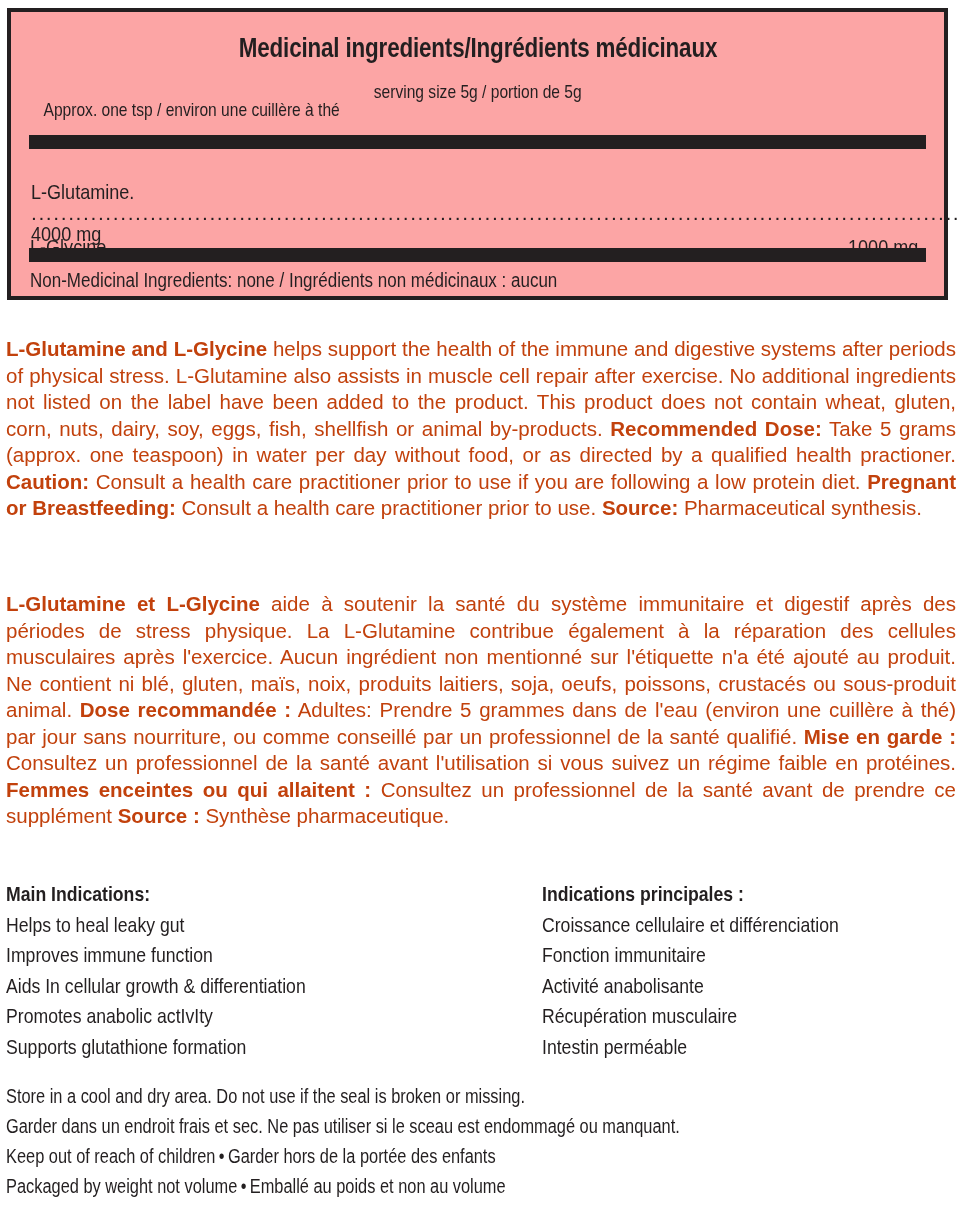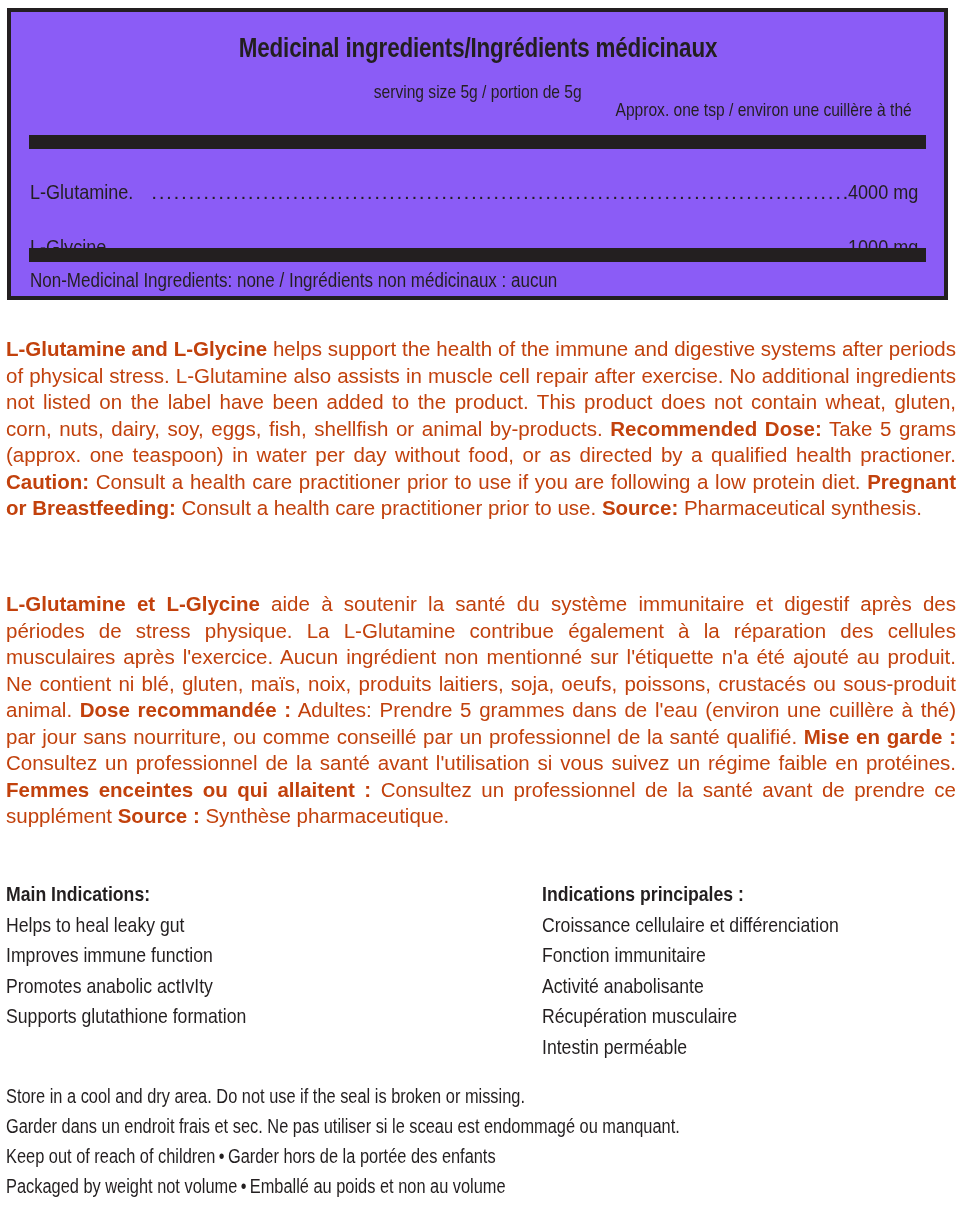--- a/index.html
+++ b/index.html
@@ -32,21 +32,21 @@
 
   
   .panel {
     position: absolute;
     left: 7px;
     top: 8px;
     width: 941px;
     height: 292px;
     border: 4px solid #231f20;
     box-sizing: border-box;
-    background: #8b5cf6;
+    background: #fca5a5;
   }
   .panel-inner {
     position: relative;
     width: 100%;
     height: 100%;
   }
 
   .panel-title {
     position: absolute;
     top: 22px;
@@ -67,21 +67,21 @@
     width: 100%;
     text-align: center;
     font-size: 19px;
     line-height: 1;
   }
   .panel-sub2 {
     position: absolute;
     top: 88px;
     left: 0;
     width: 100%;
-    text-align: right;
+    text-align: left;
     font-size: 19px;
     line-height: 1;
   }
   .panel-sub1 .cond, .panel-sub2 .cond { transform: scaleX(0.82); transform-origin: center center; }
 
   .bar {
     position: absolute;
     left: 18px;
     width: 897px;
     background: #231f20;
@@ -92,21 +92,21 @@
   .ing-row {
     position: absolute;
     left: 19px;
     width: 900px;
     font-size: 21px;
     line-height: 1;
     display: flex;
     align-items: baseline;
     white-space: nowrap;
   }
-  .ing-row.r1 { top: 169px; }
+  .ing-row.r1 { top: 169px; flex-direction: column; }
   .ing-row.r2 { top: 200px; margin-top: 24px; }
   .ing-name { flex: 0 0 auto; }
   .ing-name .cond { transform: scaleX(0.86); }
   .ing-dots {
     flex: 1 1 auto;
     overflow: hidden;
     font-size: 21px;
     letter-spacing: 1.6px;
     margin: 0 1px;
     color: #231f20;
@@ -198,20 +198,21 @@
   </div>
 
   <div class="para para-en"><b>L-Glutamine and L-Glycine</b><span> helps support the health of the immune and digestive systems after periods of physical stress. L-Glutamine also assists in muscle cell repair after exercise. No additional ingredients not listed on the label have been added to the product. This product does not contain wheat, gluten, corn, nuts, dairy, soy, eggs, fish, shellfish or animal by-products. </span><b>Recommended Dose:</b><span> Take 5 grams (approx. one teaspoon) in water per day without food, or as directed by a qualified health practioner. </span><b>Caution:</b><span> Consult a health care practitioner prior to use if you are following a low protein diet. </span><b>Pregnant or Breastfeeding:</b><span> Consult a health care practitioner prior to use. </span><b>Source:</b><span> Pharmaceutical synthesis.</span></div>
 
   <div class="para para-fr"><b>L-Glutamine et L-Glycine</b><span> aide à soutenir la santé du système immunitaire et digestif après des périodes de stress physique. La L-Glutamine contribue également à la réparation des cellules musculaires après l'exercice. Aucun ingrédient non mentionné sur l'étiquette n'a été ajouté au produit. Ne contient ni blé, gluten, maïs, noix, produits laitiers, soja, oeufs, poissons, crustacés ou sous-produit animal. </span><b>Dose recommandée :</b><span> Adultes: Prendre 5 grammes dans de l'eau (environ une cuillère à thé) par jour sans nourriture, ou comme conseillé par un professionnel de la santé qualifié. </span><b>Mise en garde :</b><span> Consultez un professionnel de la santé avant l'utilisation si vous suivez un régime faible en protéines. </span><b>Femmes enceintes ou qui allaitent :</b><span> Consultez un professionnel de la santé avant de prendre ce supplément </span><b>Source :</b><span> Synthèse pharmaceutique.</span></div>
 
   <div class="ind-col ind-en">
     <div class="ind-head"><span class="cond">Main Indications:</span></div>
     <div class="ind-item"><span class="cond">Helps to heal leaky gut</span></div>
     <div class="ind-item"><span class="cond">Improves immune function</span></div>
+    <div class="ind-item"><span class="cond">Aids In cellular growth &amp; differentiation</span></div>
     <div class="ind-item"><span class="cond">Promotes anabolic actIvIty</span></div>
     <div class="ind-item"><span class="cond">Supports glutathione formation</span></div>
   </div>
 
   <div class="ind-col ind-fr">
     <div class="ind-head"><span class="cond">Indications principales :</span></div>
     <div class="ind-item"><span class="cond">Croissance cellulaire et différenciation</span></div>
     <div class="ind-item"><span class="cond">Fonction immunitaire</span></div>
     <div class="ind-item"><span class="cond">Activité anabolisante</span></div>
     <div class="ind-item"><span class="cond">Récupération musculaire</span></div>

